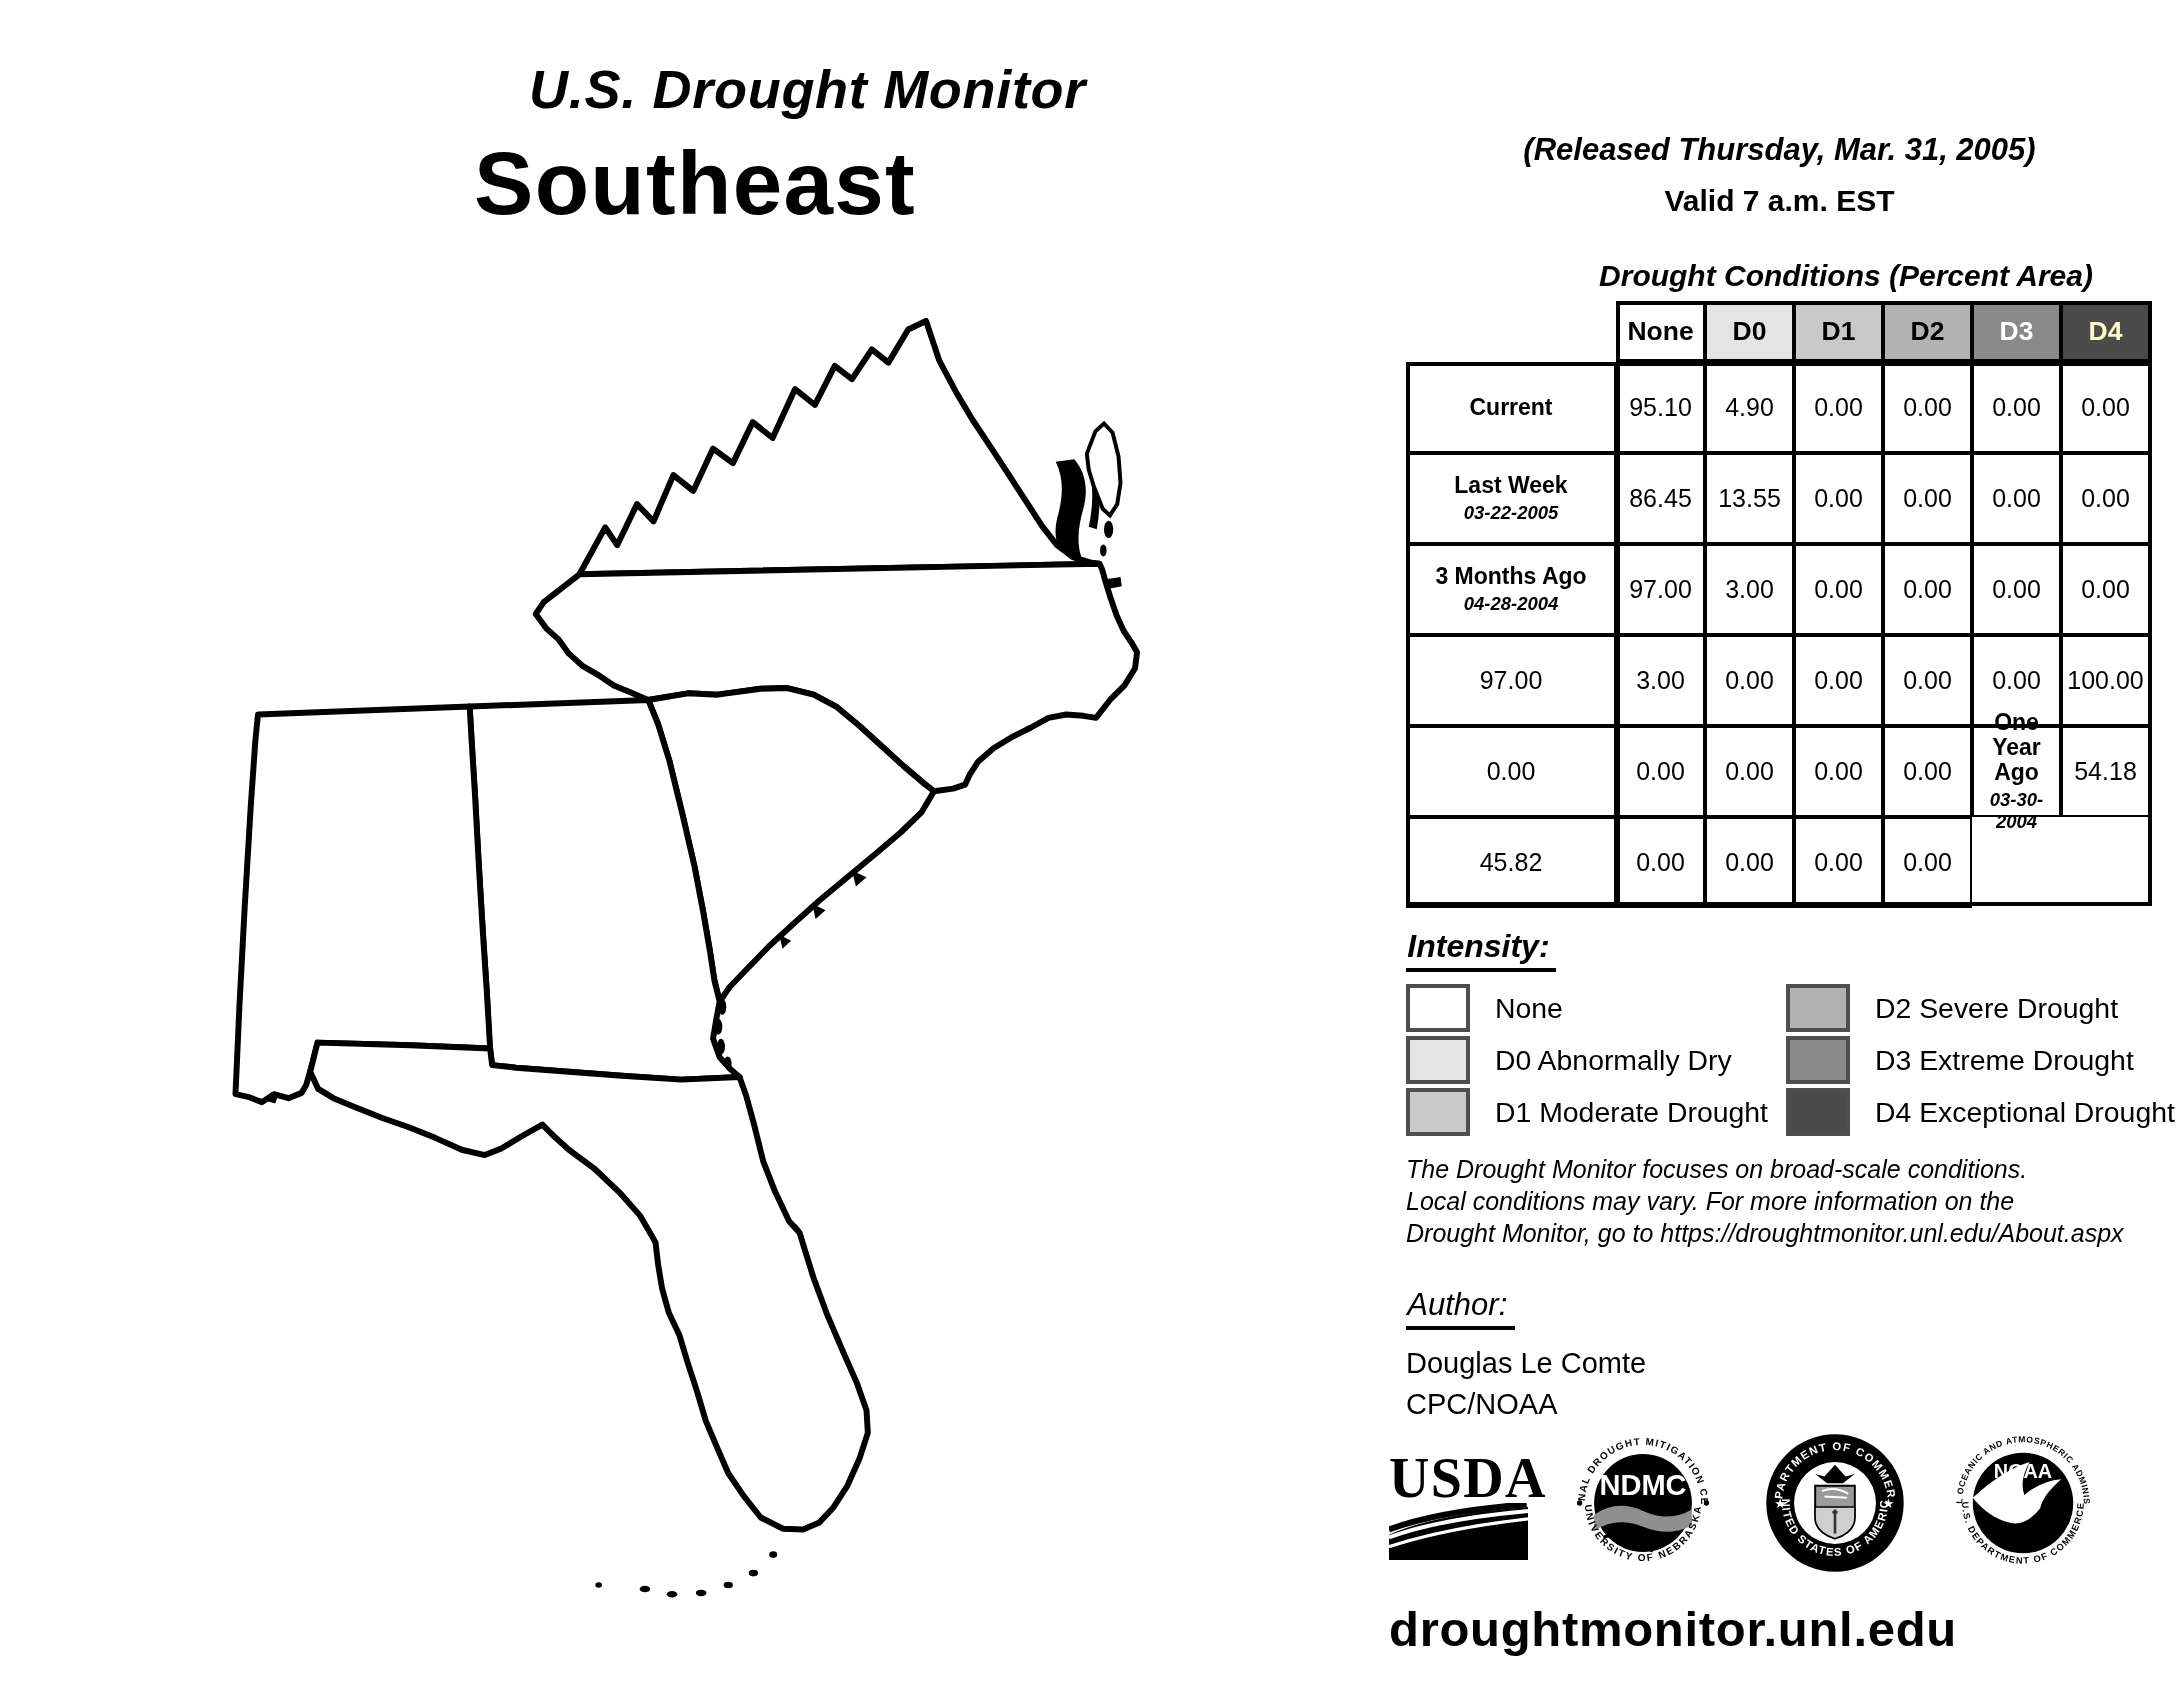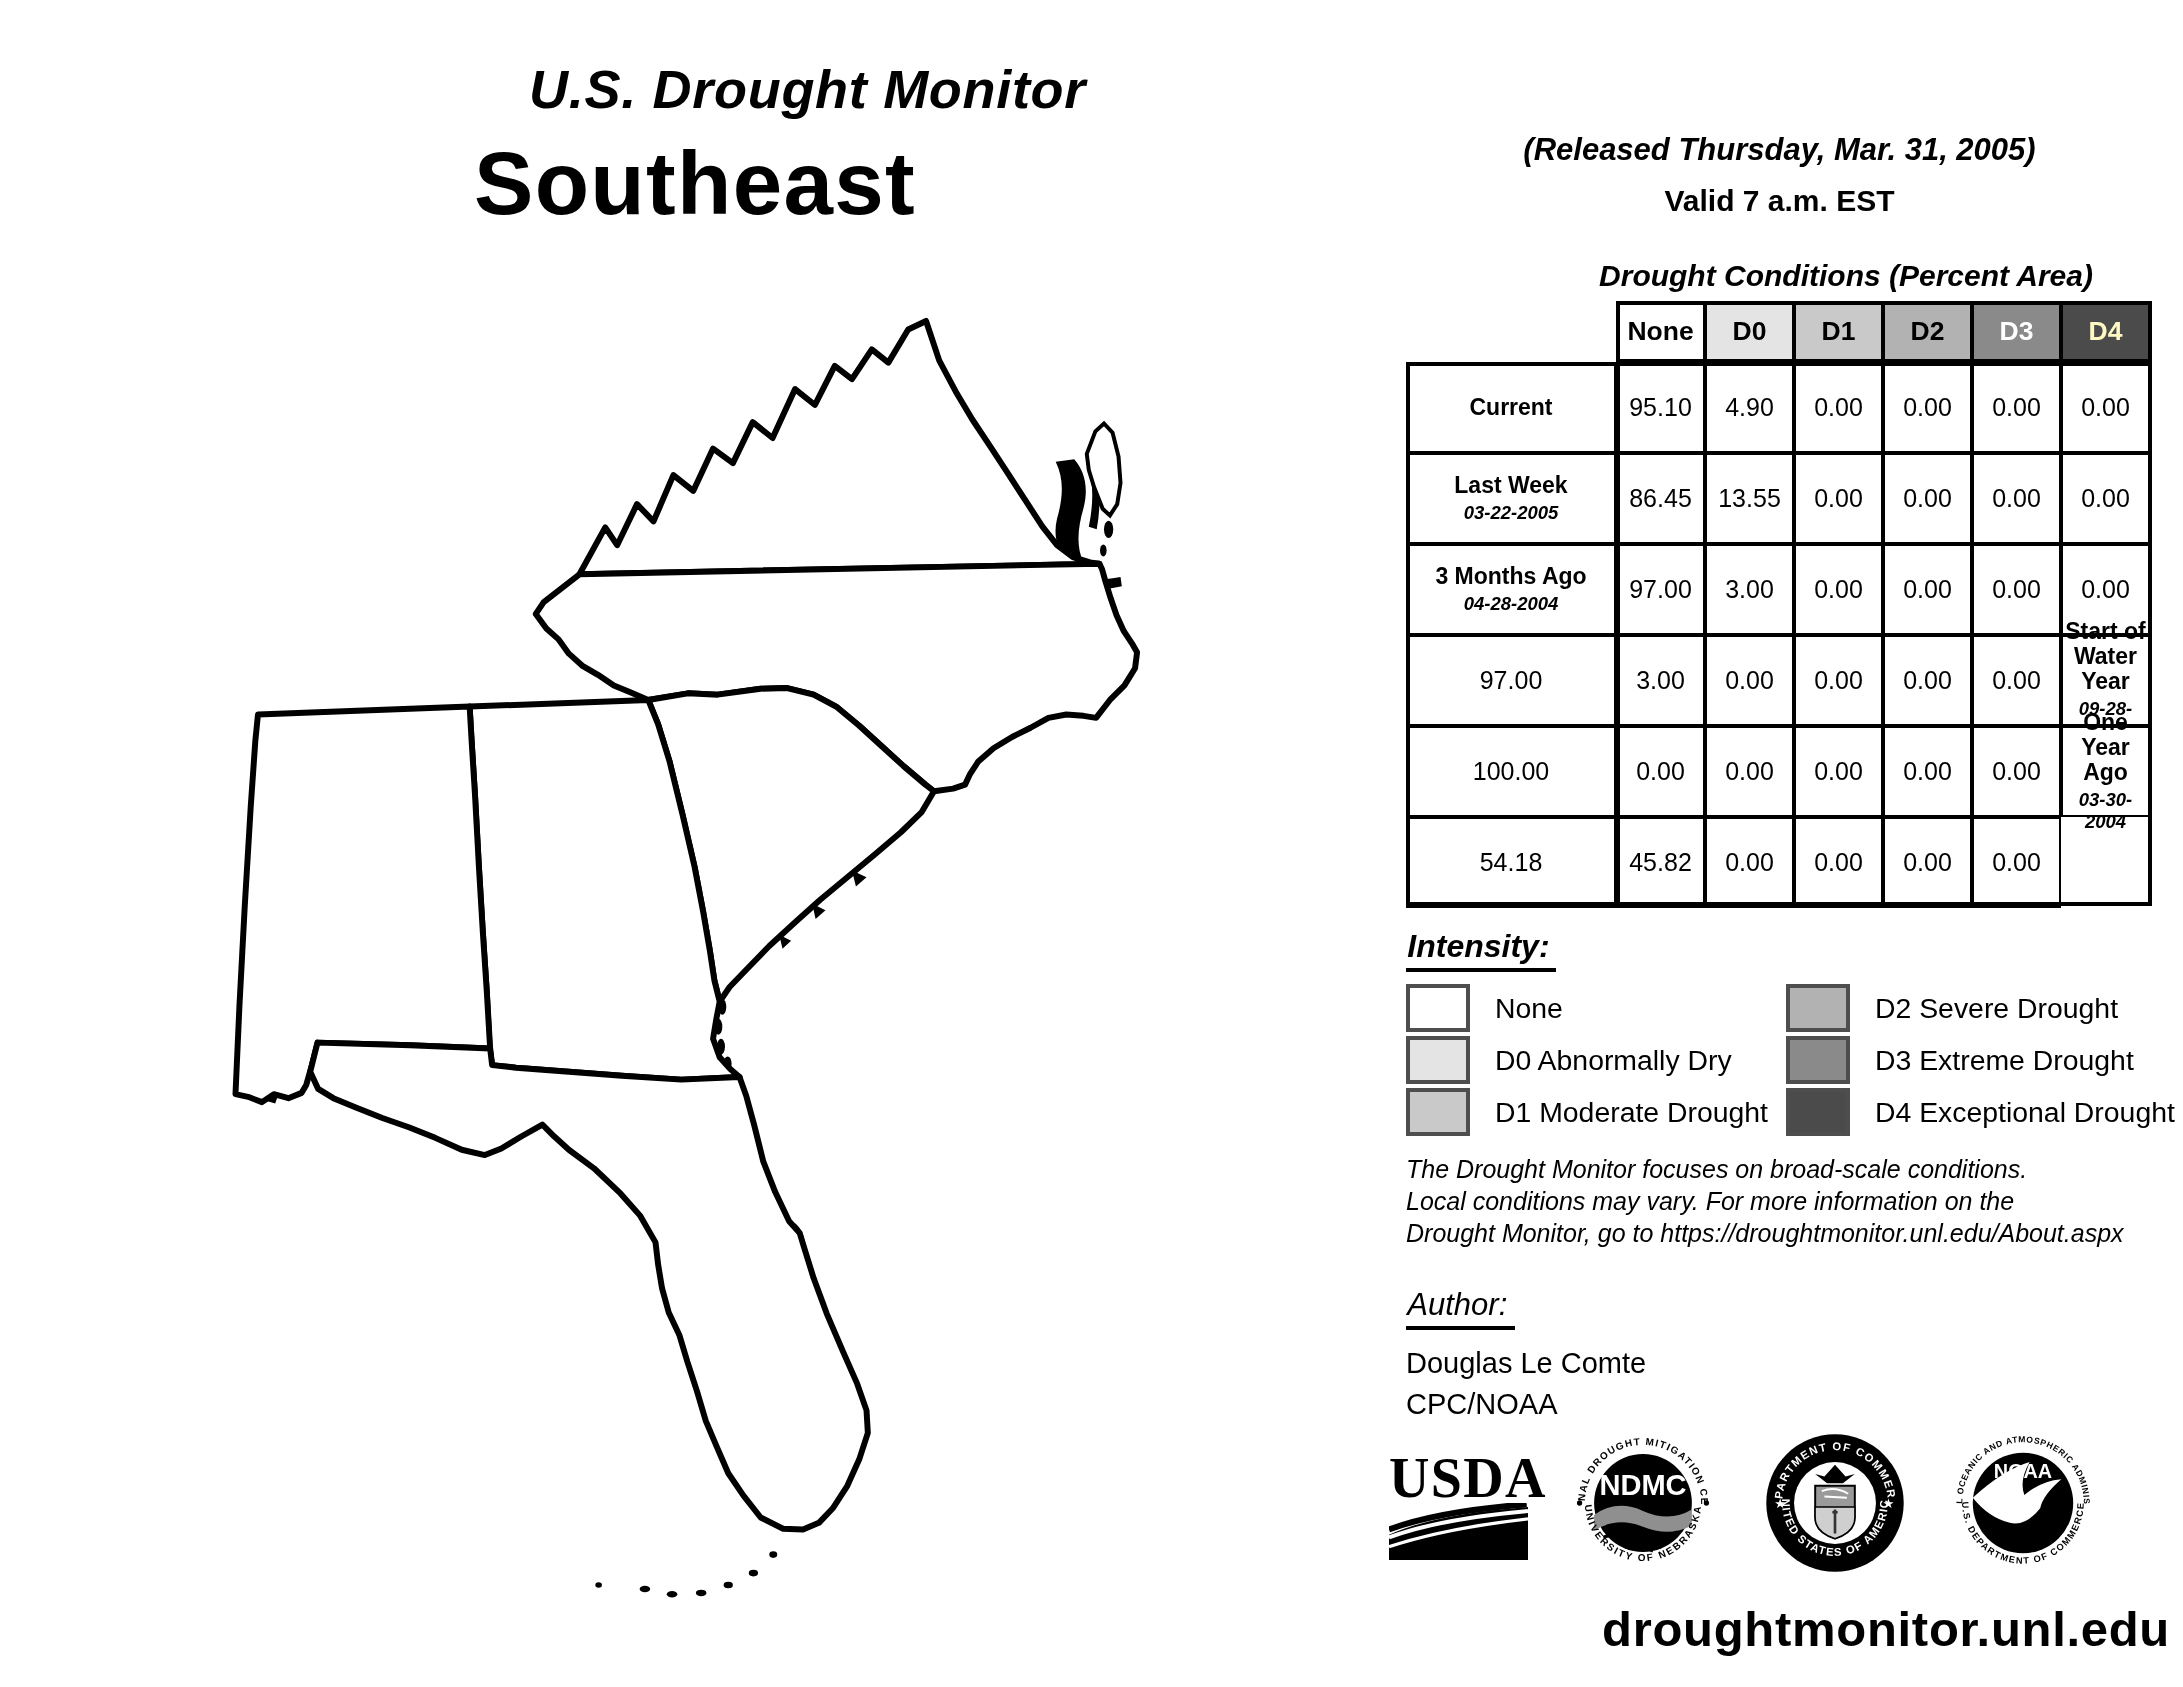--- a/index.html
+++ b/index.html
@@ -46,21 +46,21 @@
 
   
   .disc{left:1406px;top:1153px;width:781px;font-size:25px;font-style:italic;line-height:1.28;}
   .auth-h{left:1406px;top:1287px;font-size:31px;font-style:italic;
           border-bottom:4px solid #000;padding:0 8px 2.6px 1.3px;}
   .auth-n{left:1406px;top:1347px;font-size:29px;}
   .auth-o{left:1406px;top:1388px;font-size:29px;}
 
   
   .logo{position:absolute;}
-  .url{left:1389px;top:1601px;width:781px;text-align:right;font-size:49px;font-weight:bold;letter-spacing:0.7px;}
+  .url{left:1389px;top:1601px;width:781px;text-align:left;font-size:49px;font-weight:bold;letter-spacing:0.7px;}
   .usda-word{font-family:"Liberation Serif", serif;font-weight:bold;font-size:56px;letter-spacing:1.3px;line-height:0.9;}
 </style>
 </head>
 <body>
 
 <div class="page">
 
   <svg class="abs" style="left:0;top:0" width="1356" height="1687" viewBox="0 0 2050 2550">
     <defs>
       <pattern id="cnty" width="62" height="62" patternUnits="userSpaceOnUse">
@@ -185,24 +185,20 @@
       <div class="cell rcell vcell">0.00</div>
       <div class="cell rcell vcell">0.00</div>
 
       <div class="cell rcell vcell">97.00</div>
       <div class="cell rcell vcell">3.00</div>
       <div class="cell rcell vcell">0.00</div>
       <div class="cell rcell vcell">0.00</div>
       <div class="cell rcell vcell">0.00</div>
       <div class="cell rcell vcell">0.00</div>
 
-      <div class="cell rcell">
-        <div class="lab">Start of Water Year</div>
-        <div class="datelab">09-28-2004</div>
-      </div>
       <div class="cell rcell vcell">100.00</div>
       <div class="cell rcell vcell">0.00</div>
       <div class="cell rcell vcell">0.00</div>
       <div class="cell rcell vcell">0.00</div>
       <div class="cell rcell vcell">0.00</div>
       <div class="cell rcell vcell">0.00</div>
 
       <div class="cell rcell">
         <div class="lab">One Year Ago</div>
         <div class="datelab">03-30-2004</div>

